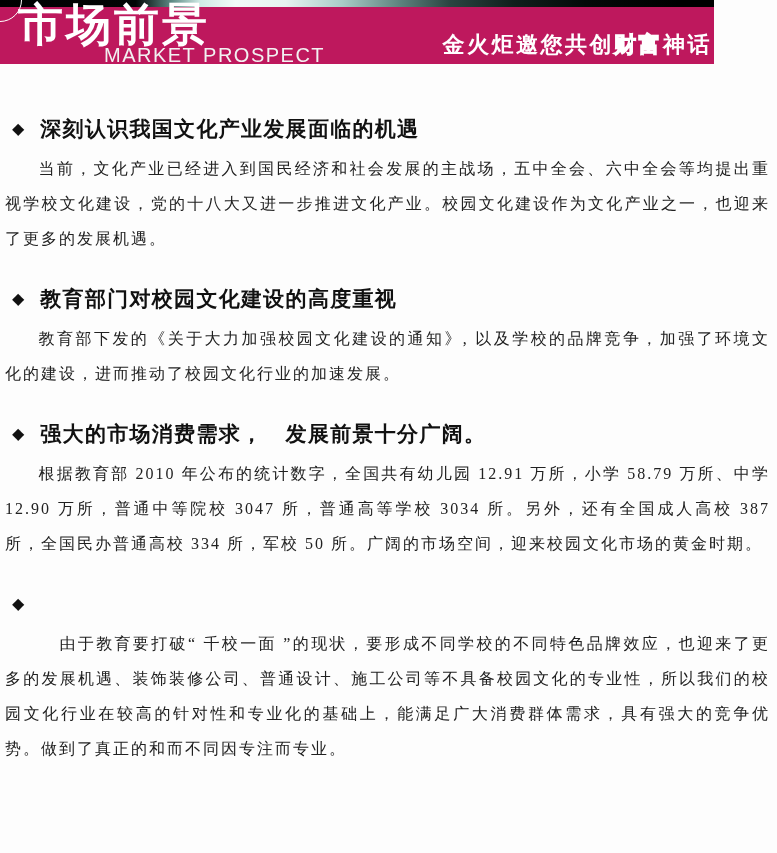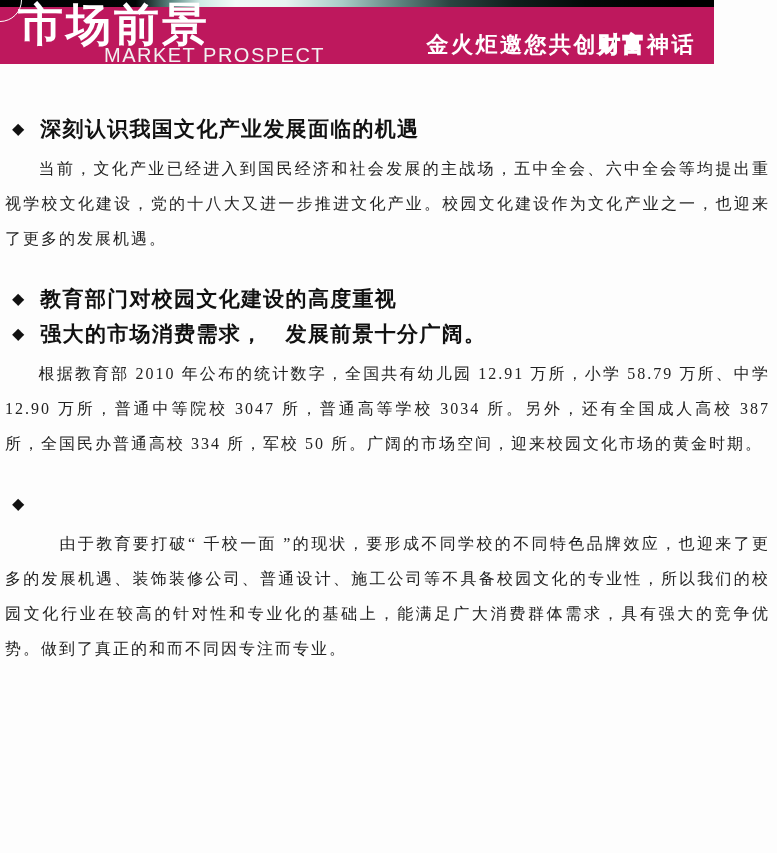--- a/index.html
+++ b/index.html
@@ -51,21 +51,21 @@
   .title-en {
     color: #f2f2f2;
     font-size: 20px;
     line-height: 19px;
     letter-spacing: 1.5px;
     margin-left: 86px;
     font-family: "Liberation Sans", "DejaVu Sans", sans-serif;
   }
   .slogan {
     position: absolute;
-    right: 18px;
+    right: 2px;
     bottom: 4px;
     color: #ffffff;
     font-size: 22px;
     font-weight: 600;
     letter-spacing: 2.5px;
     white-space: nowrap;
   }
   .slogan .outline {
     color: #070707;
     -webkit-text-stroke: 1.3px #ffffff;
@@ -129,20 +129,21 @@
       <span class="heading-text">深刻认识我国文化产业发展面临的机遇</span>
     </div>
     <p class="para indent-2">当前，文化产业已经进入到国民经济和社会发展的主战场，五中全会、六中全会等均提出重视学校文化建设，党的十八大又进一步推进文化产业。校园文化建设作为文化产业之一，也迎来了更多的发展机遇。</p>
   </section>
 
   <section class="section">
     <div class="section-heading">
       <span class="bullet">◆</span>
       <span class="heading-text">教育部门对校园文化建设的高度重视</span>
     </div>
+    <p class="para indent-2">教育部下发的《关于大力加强校园文化建设的通知》, 以及学校的品牌竞争，加强了环境文化的建设，进而推动了校园文化行业的加速发展。</p>
   </section>
 
   <section class="section">
     <div class="section-heading">
       <span class="bullet">◆</span>
       <span class="heading-text">强大的市场消费需求，　发展前景十分广阔。</span>
     </div>
     <p class="para indent-2">根据教育部 2010 年公布的统计数字，全国共有幼儿园 12.91 万所，小学 58.79 万所、中学 12.90 万所，普通中等院校 3047 所，普通高等学校 3034 所。另外，还有全国成人高校 387 所，全国民办普通高校 334 所，军校 50 所。广阔的市场空间，迎来校园文化市场的黄金时期。</p>
   </section>
 

